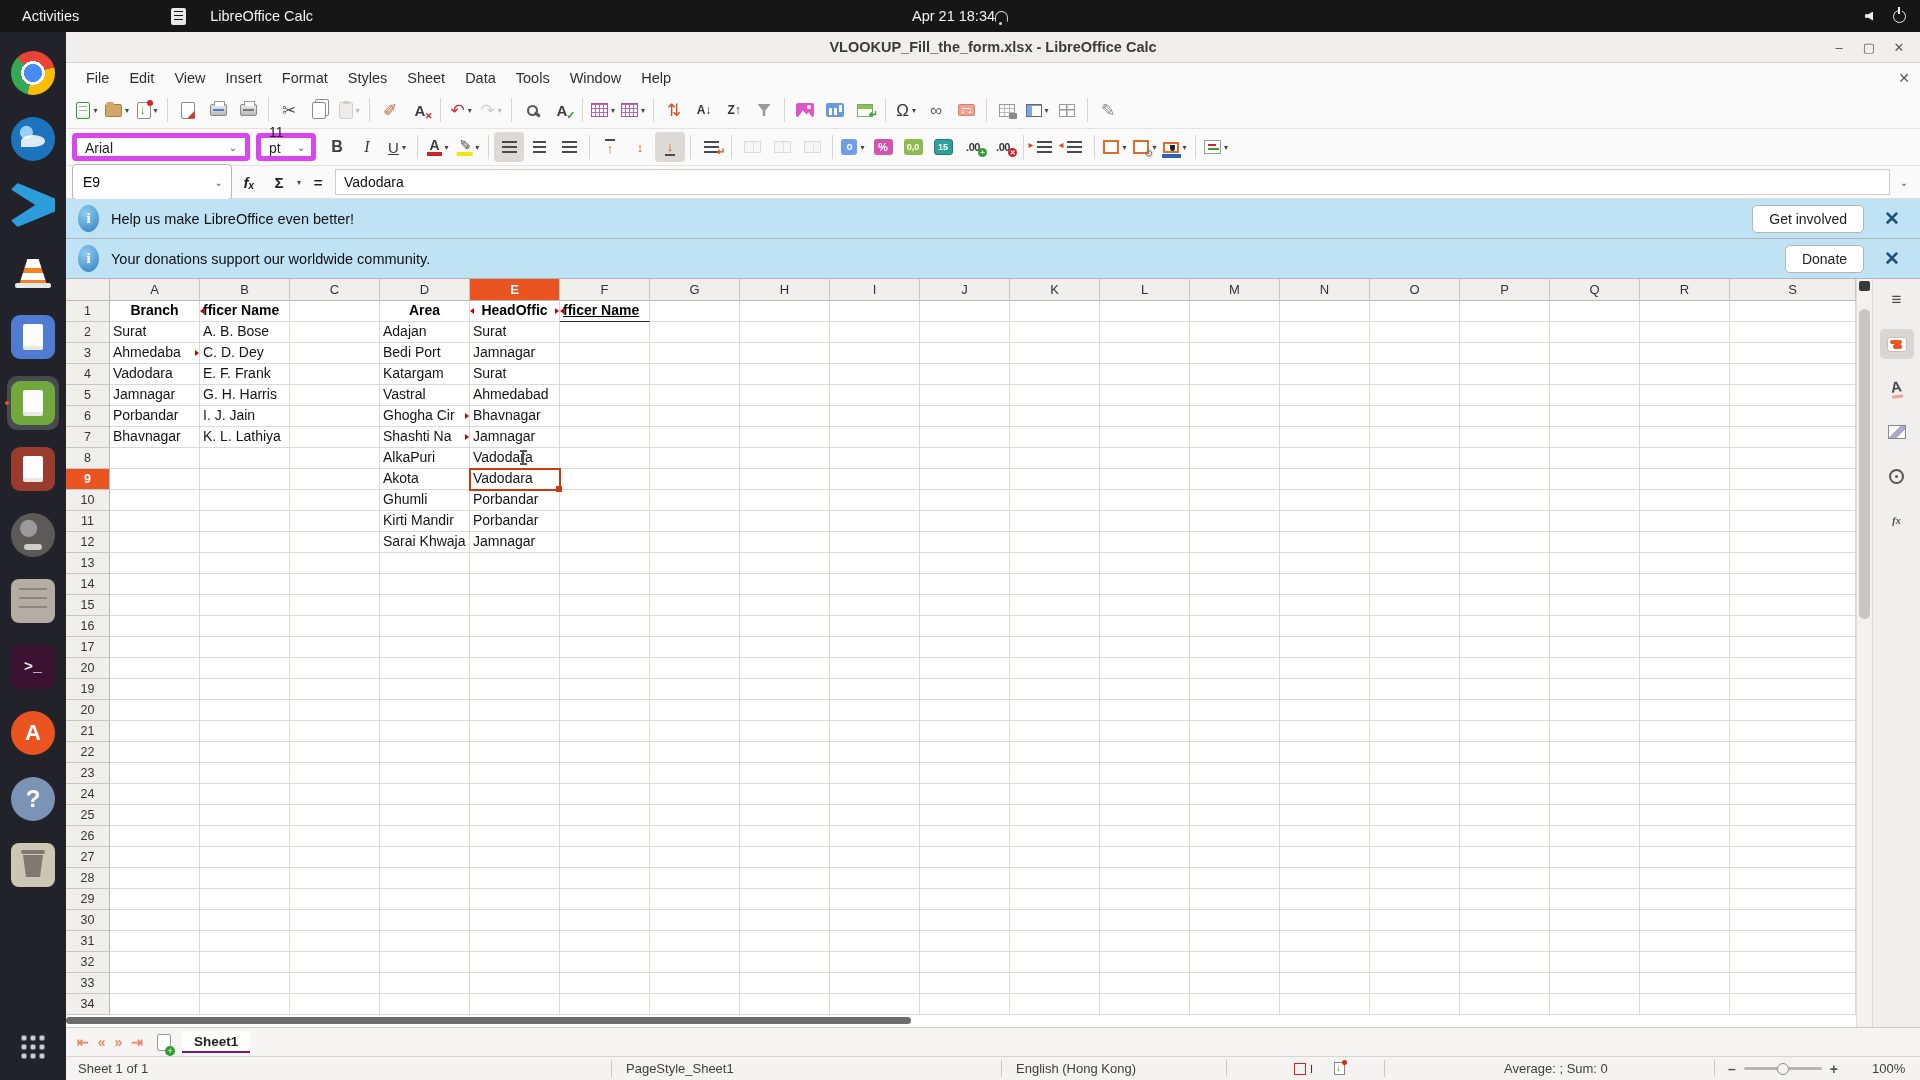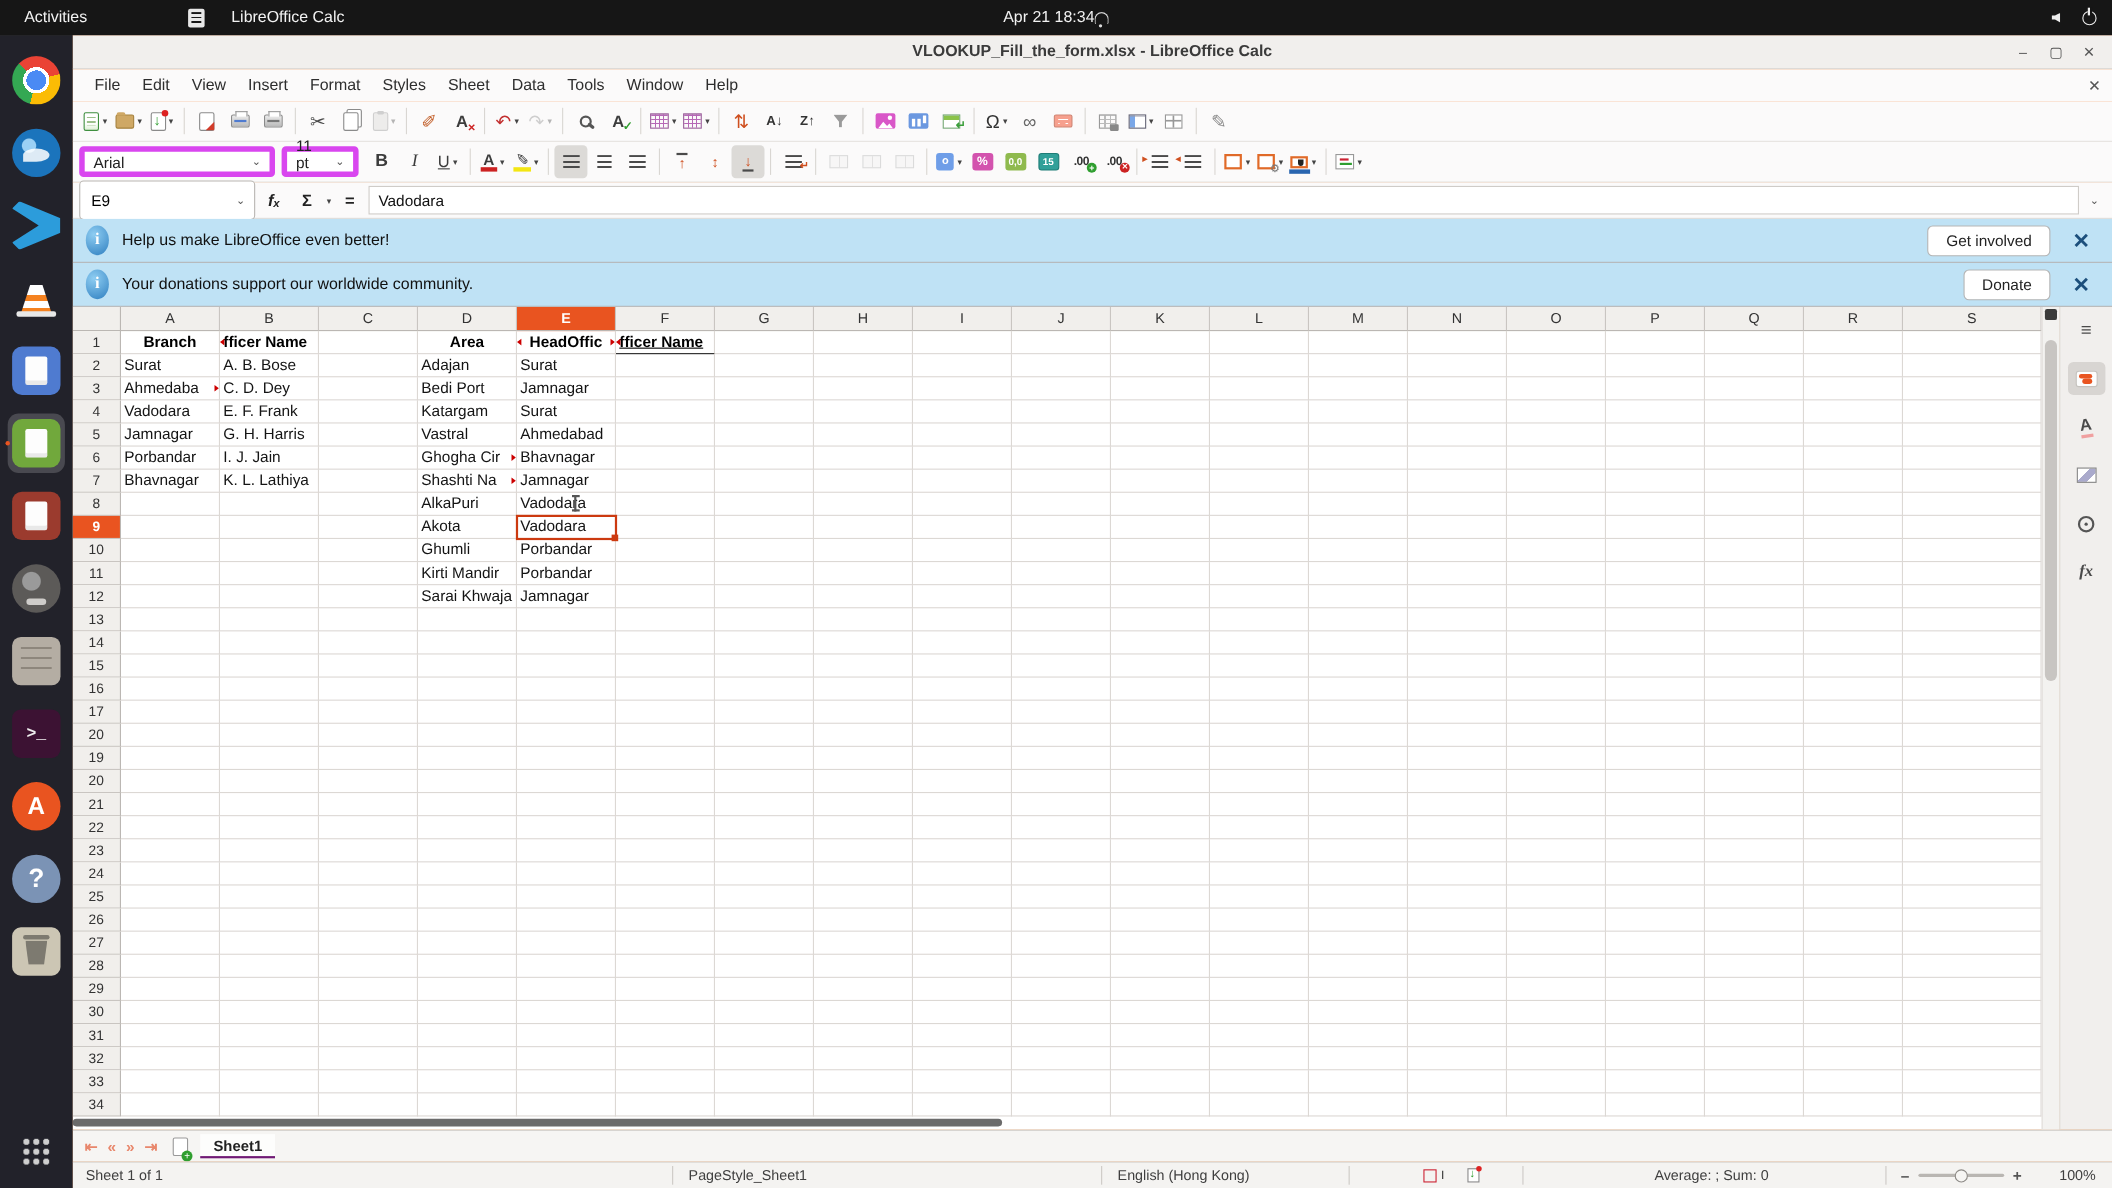--- a/index.html
+++ b/index.html
@@ -240,21 +240,21 @@
     color:#4a4a4a;font-size:17px;}
   .rsb.active{background:#d8d5d2;}
   .ic-toggle{width:20px;height:15px;border-radius:3px;background:#fdfdfd;border:1px solid #c5c2be;position:relative;}
   .ic-toggle::before,.ic-toggle::after{content:"";position:absolute;left:2px;height:4.5px;border-radius:3px;background:#e95420;}
   .ic-toggle::before{top:2px;width:12px;}
   .ic-toggle::after{bottom:2px;width:9px;left:5px;}
   .ic-styles{font-weight:bold;font-size:15px;border-bottom:3px solid #f0a0a0;transform:rotate(-8deg);}
   .ic-gallery{width:18px;height:14px;border:1px solid #888;background:linear-gradient(135deg,#fff 40%,#aac 40% 70%,#fff 70%);}
   .ic-nav{width:15px;height:15px;border:2px solid #555;border-radius:50%;position:relative;}
   .ic-nav::after{content:"";position:absolute;left:4px;top:4px;width:3px;height:3px;background:#555;border-radius:50%;}
-  .ic-fx{font-style:italic;font-family:"Liberation Serif",serif;font-size:15px;font-weight:bold;}
+  .ic-fx{font-style:italic;font-family:"Liberation Serif",serif;font-size:10px;font-weight:bold;}
 
   
   .tabbar{height:29px;background:#f6f5f3;border-top:1px solid #cfccc8;display:flex;align-items:center;
     padding-left:8px;gap:3px;flex:0 0 auto;position:relative;}
   .tnav{color:#e8876c;font-size:14px;font-weight:bold;padding:0 3px;}
   .addsheet{position:relative;width:14px;height:17px;background:#fff;border:1px solid #999;border-radius:2px;margin:0 8px;}
   .addsheet::after{content:"+";position:absolute;right:-5px;bottom:-6px;color:#fff;background:#2f9e2f;border-radius:50%;
     width:10px;height:10px;font-size:9px;line-height:10px;text-align:center;}
   .sheettab{font-weight:bold;font-size:13.5px;color:#222;padding:3px 12px 2px;border-bottom:2px solid #701a75;background:#fdfdfc;}
 
@@ -480,21 +480,21 @@
         <span class="tbtn">
           <span class="glyph" style="color: rgb(138, 138, 138);">✎</span>
         </span>
       </div>
 
     <div class="toolbar">
       <div class="combo" style="width:178px">
         <span class="val" style="flex:1">Arial</span>
         <span class="arr">⌄</span>
       </div>
-      <div class="combo" style="width:70px">
+      <div class="combo" style="width:60px">
         <span class="val" style="flex:1">11 pt</span>
         <span class="arr">⌄</span>
       </div>
       <div style="display:flex;align-items:center" id="tb2icons">
           <span class="tbtn">
             <span class="glyph" style="font-weight: 900; font-size: 16px;">B</span>
           </span>
           <span class="tbtn">
             <span class="glyph" style="font-style: italic; font-family: &quot;Liberation Serif&quot;, serif; font-size: 16px;">I</span>
           </span>

